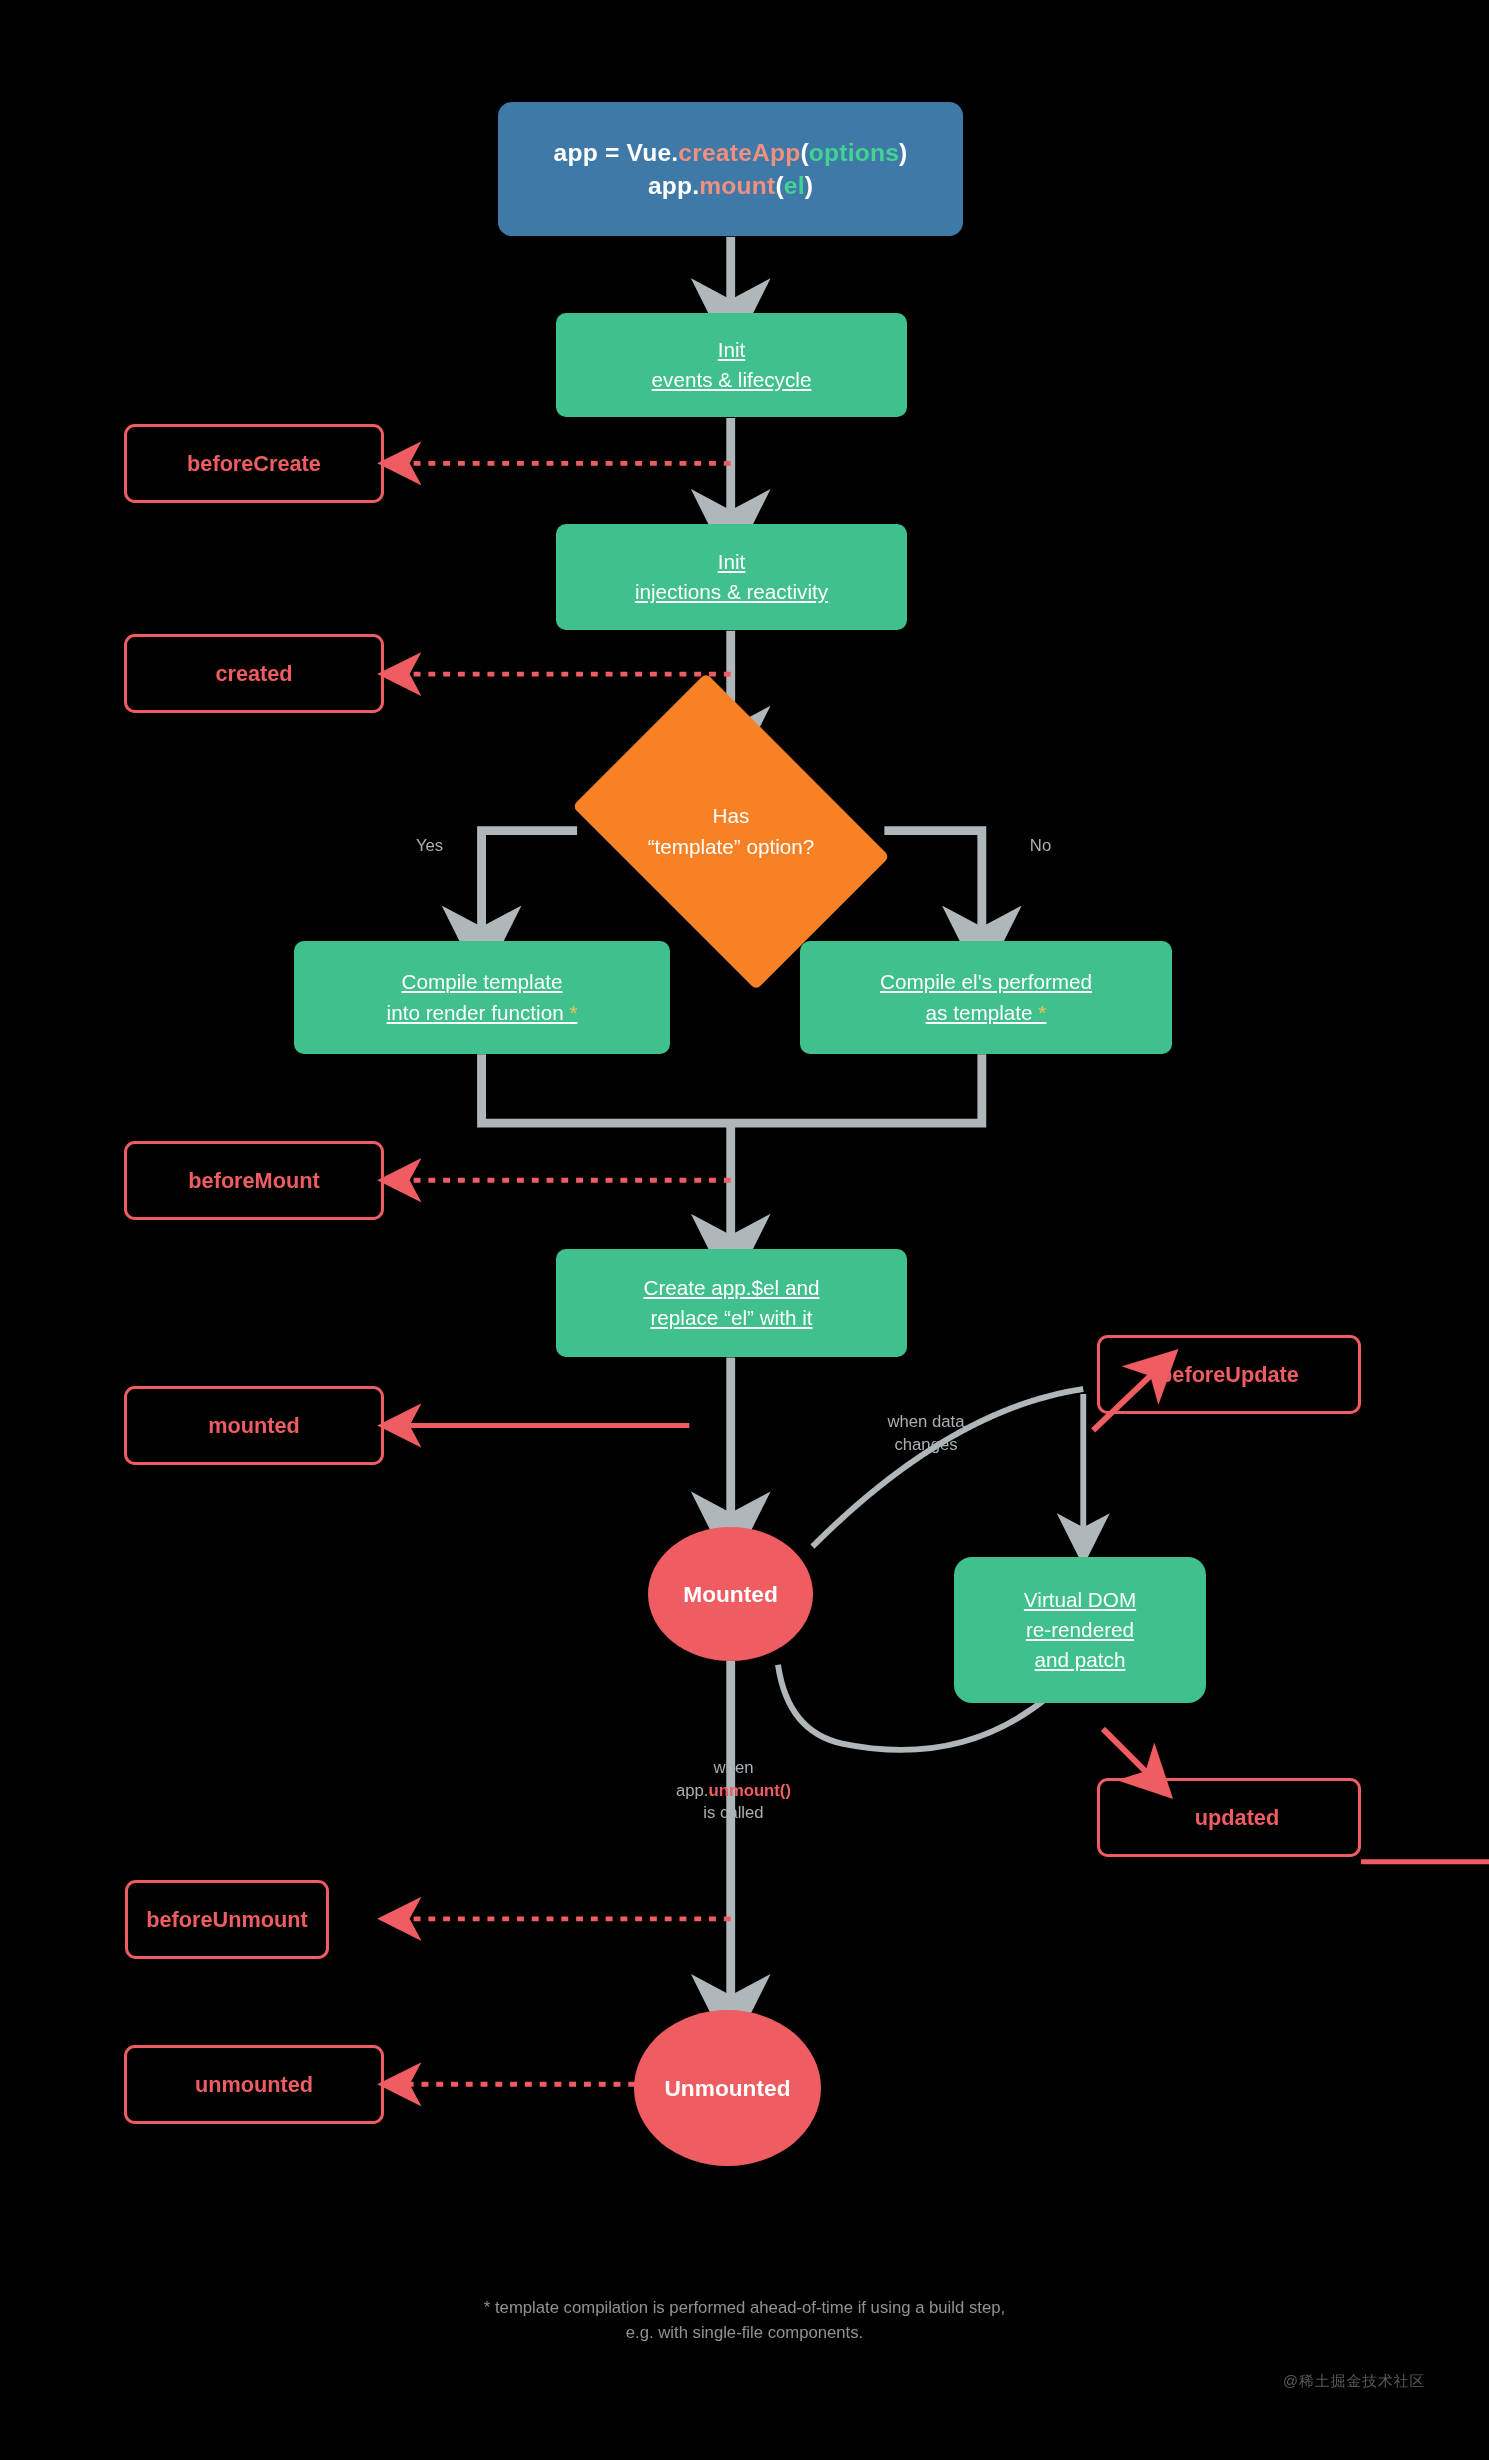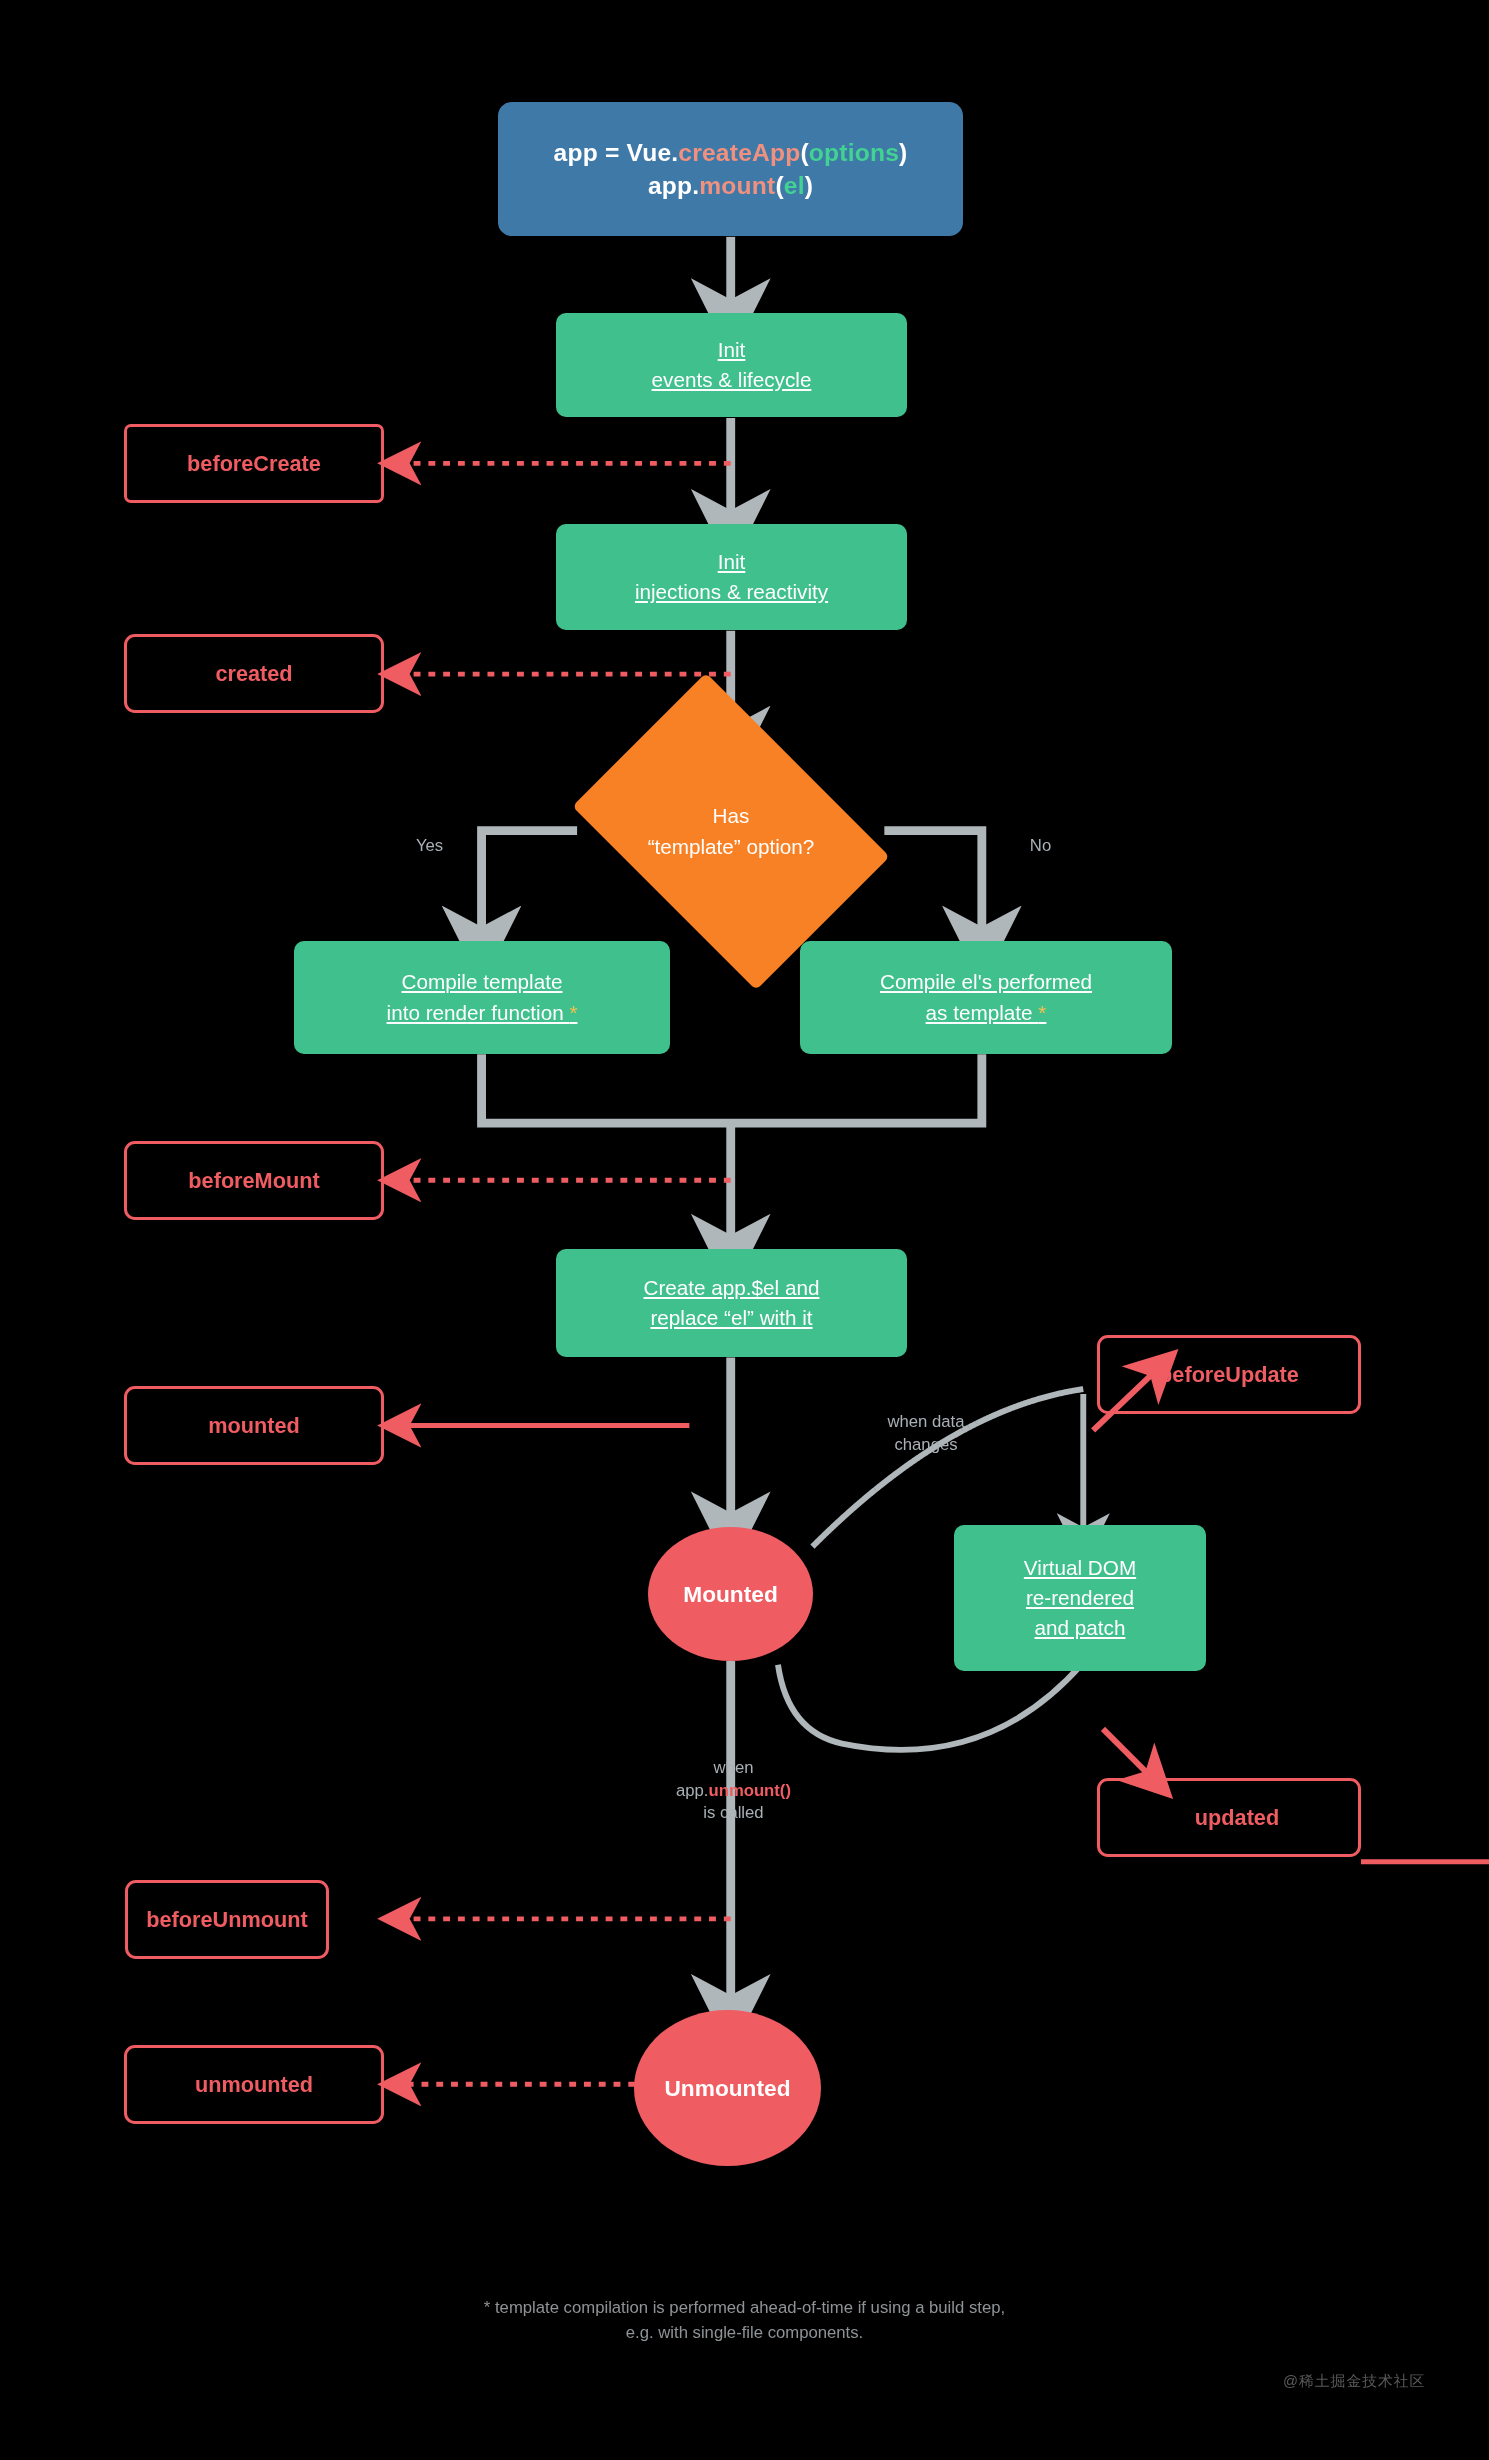--- a/index.html
+++ b/index.html
@@ -193,21 +193,21 @@
     </div>
   </div>
 
   <div class="node proc-box" style="left:556px;top:313px;width:351px;height:104px;">
     <div>
       <div>Init</div>
       <div>events &amp; lifecycle</div>
     </div>
   </div>
 
-  <div class="node hook-box" style="left:124px;top:424px;width:260px;height:79px;border-radius:7px;">
+  <div class="node hook-box" style="left:124px;top:424px;width:260px;height:79px;">
     <span>beforeCreate</span>
   </div>
 
   <div class="node proc-box" style="left:556px;top:524px;width:351px;height:106px;">
     <div>
       <div>Init</div>
       <div>injections &amp; reactivity</div>
     </div>
   </div>
 
@@ -256,21 +256,21 @@
   </div>
 
   <div class="node hook-box" style="left:1097px;top:1335px;width:264px;height:79px;">
     <span>beforeUpdate</span>
   </div>
 
   <div class="node state-circle" style="left:648px;top:1527px;width:165px;height:134px;">
     <span>Mounted</span>
   </div>
 
-  <div class="node proc-box" style="left:954px;top:1525px;width:252px;height:146px;">
+  <div class="node proc-box" style="left:954px;top:1557px;width:252px;height:146px;border-radius:18px;">
     <div>
       <div>Virtual DOM</div>
       <div>re-rendered</div>
       <div>and patch</div>
     </div>
   </div>
 
   <div class="edge-label" style="left:847px;top:1411px;width:158px;">
     <div>when data</div>
     <div>changes</div>

